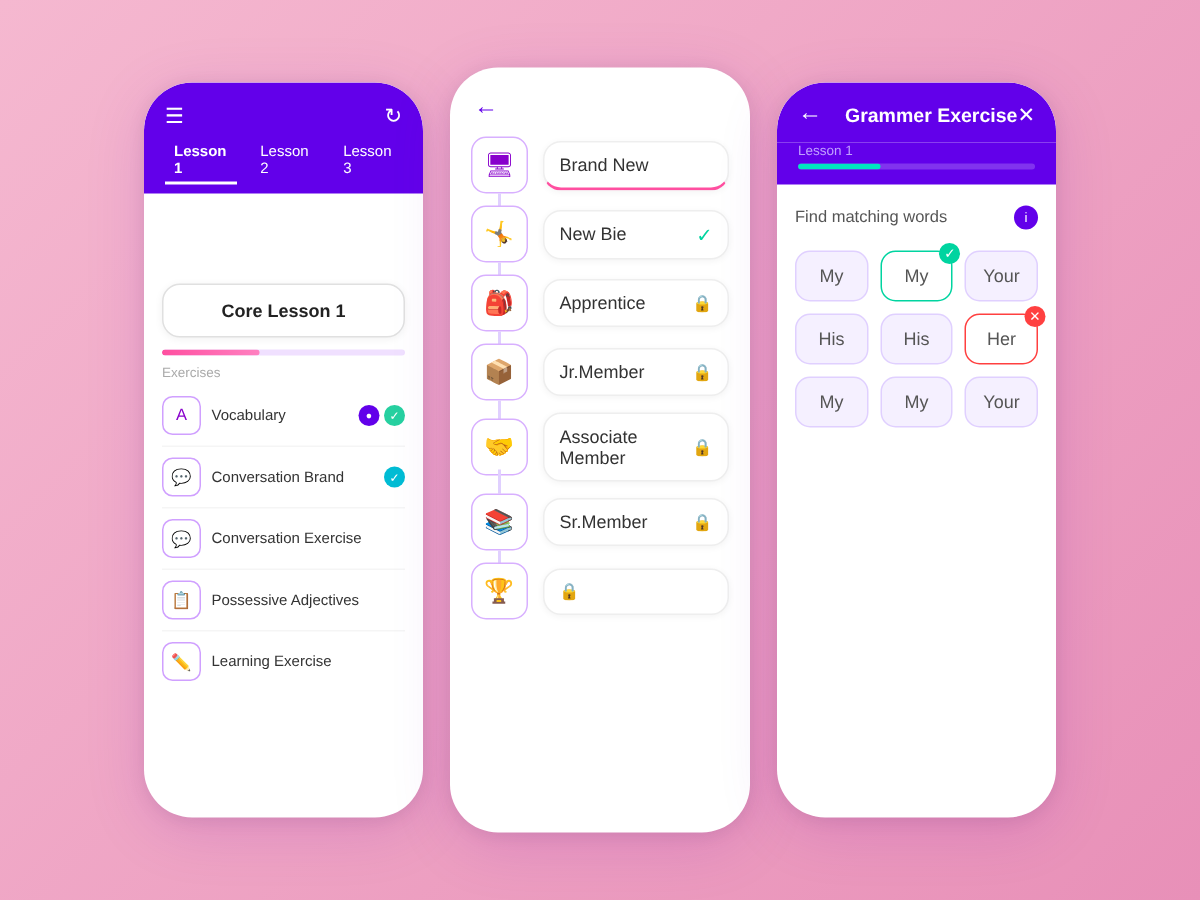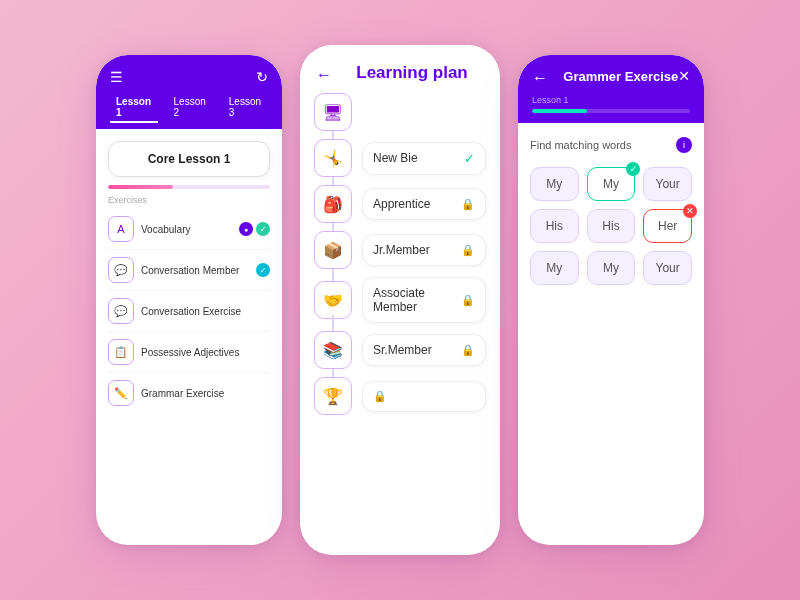--- a/index.html
+++ b/index.html
@@ -64,20 +64,21 @@
       border-radius: 10px;
       cursor: pointer;
     }
     .left-tab.active {
       font-weight: 700;
       border-bottom: 2px solid #fff;
       border-radius: 0;
     }
     .left-body {
       padding: 12px 12px 0 12px;
+      margin-top: 48px;
     }
     .core-lesson-box {
       background: #fff;
       border: 1px solid #e0e0e0;
       border-radius: 12px;
       text-align: center;
       padding: 10px 8px;
       font-size: 12px;
       font-weight: 700;
       color: #222;
@@ -314,49 +315,51 @@
     <div class="exercise-row">
       <div class="ex-icon">A</div>
       <span class="ex-label">Vocabulary</span>
       <div class="ex-badges">
         <div class="badge-blue">●</div>
         <div class="badge-teal2">✓</div>
       </div>
     </div>
     <div class="exercise-row">
       <div class="ex-icon">💬</div>
-      <span class="ex-label">Conversation Member</span>
+      <span class="ex-label">Conversation Brand</span>
       <div class="ex-badges">
         <div class="badge-teal">✓</div>
       </div>
     </div>
     <div class="exercise-row">
       <div class="ex-icon">💬</div>
       <span class="ex-label">Conversation Exercise</span>
     </div>
     <div class="exercise-row">
       <div class="ex-icon">📋</div>
       <span class="ex-label">Possessive Adjectives</span>
     </div>
     <div class="exercise-row">
       <div class="ex-icon">✏️</div>
-      <span class="ex-label">Grammar Exercise</span>
+      <span class="ex-label">Learning Exercise</span>
     </div>
   </div>
 </div>
 
 <div class="phone phone-mid">
   <div class="mid-header">
     <span class="back-arrow">←</span>
-    <span class="mid-title">Learning plan</span>
   </div>
   <div class="mid-body">
 
     <div class="plan-item">
       <div class="plan-item-icon">🖥</div>
+      <div class="plan-item-card active-card">
+        <span>Brand New</span>
+      </div>
       <div class="plan-line"></div>
     </div>
 
     <div class="plan-item">
       <div class="plan-item-icon">🤸</div>
       <div class="plan-item-card">
         <span>New Bie</span>
         <span class="check-teal">✓</span>
       </div>
       <div class="plan-line"></div>

